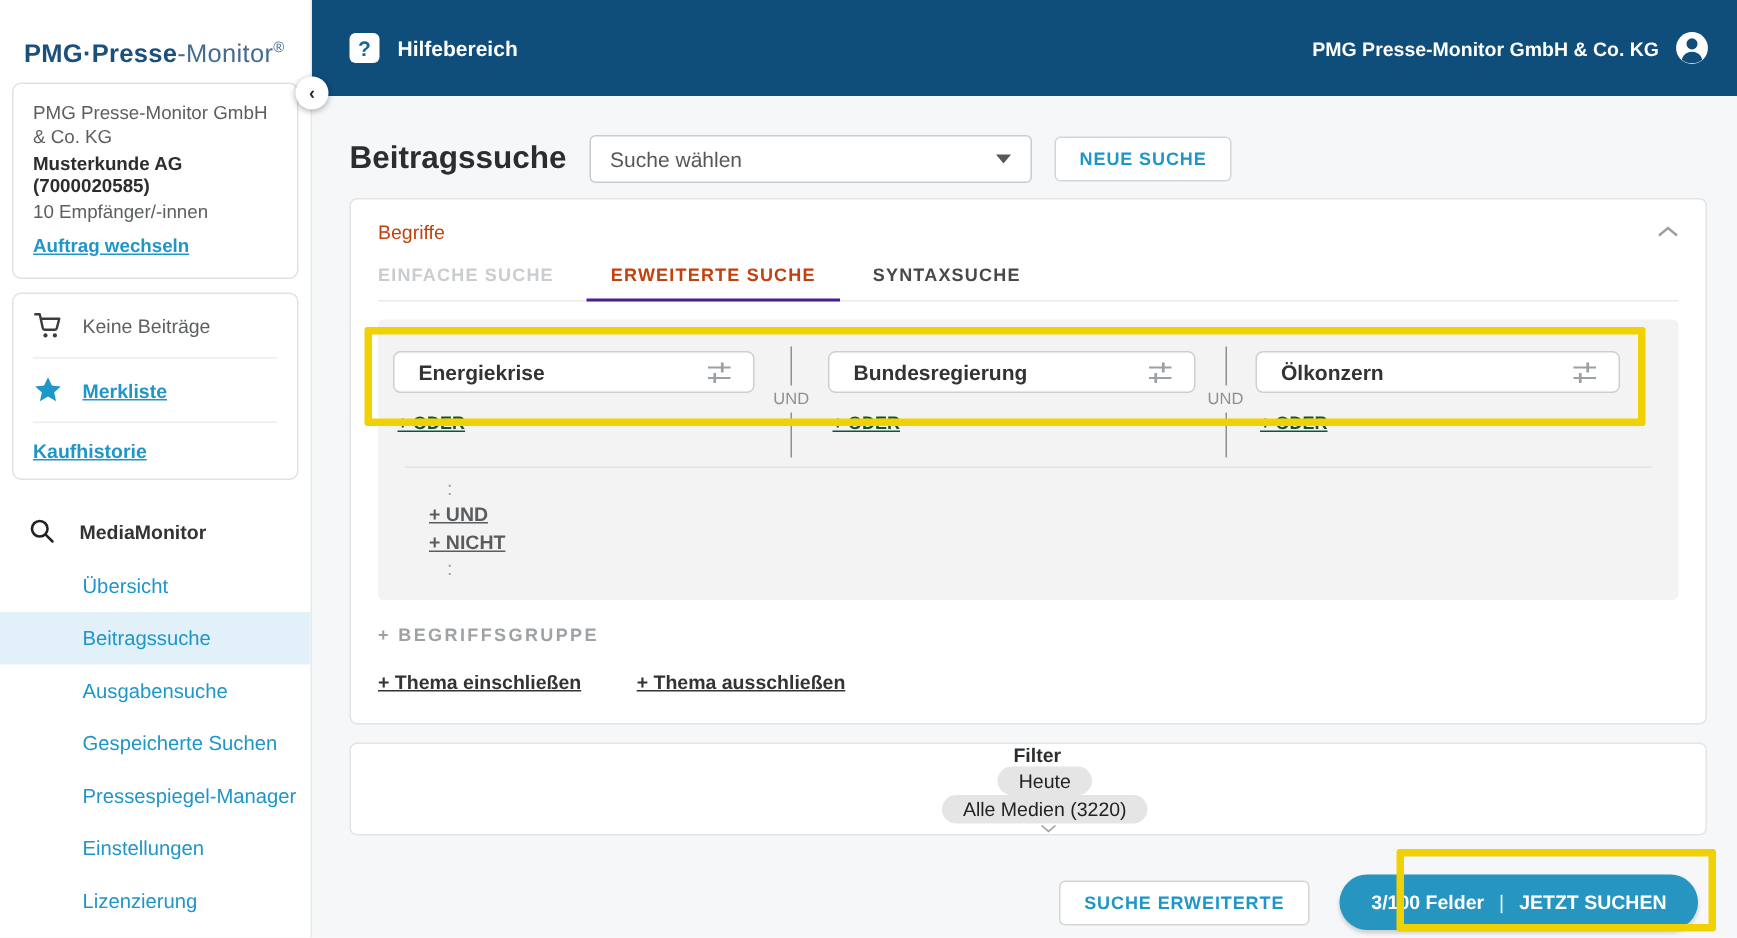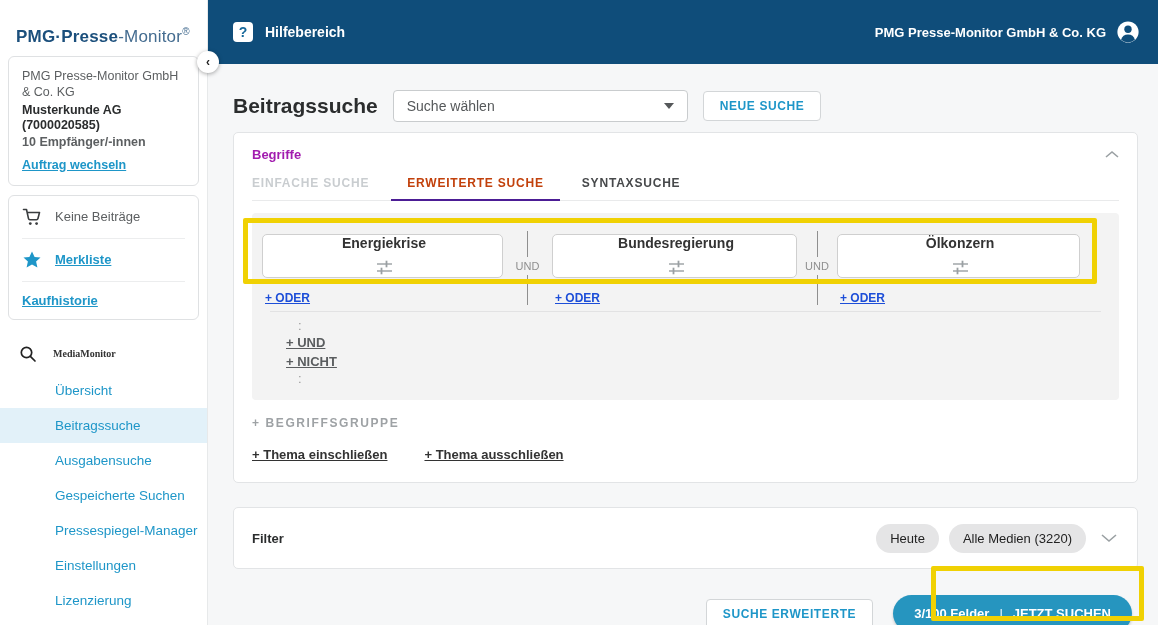--- a/index.html
+++ b/index.html
@@ -10,31 +10,31 @@
   
   .sidebar { position:absolute; left:0; top:0; width:208px; height:625px; background:#fff; border-right:1px solid #E7E9EA; z-index:2; }
   .logo { padding:26px 0 0 16px; font-size:17px; letter-spacing:.2px; white-space:nowrap; }
   .logo .lp { font-weight:700; color:#1B4F7C; }
   .logo .ls { font-weight:400; color:#446C90; }
   .logo .lr { font-weight:400; color:#446C90; font-size:10px; vertical-align:super; }
   .side-card { margin:9px 8px 0 8px; border:1px solid #DFE1E3; border-radius:6px; background:#fff; }
   .acct { padding:11px 13px 12px 13px; }
   .acct .company { font-size:12.5px; color:#5c5f61; line-height:16px; }
   .acct .customer { font-size:12.5px; color:#2b2d2e; font-weight:700; margin-top:3px; line-height:15px; }
-  .acct .recipients { font-size:12.5px; color:#5c5f61; margin-top:2px;font-weight:bold; }
+  .acct .recipients { font-size:12.5px; color:#5c5f61; margin-top:2px; }
   .acct .switch { display:inline-block; margin-top:9px; font-size:12.5px; font-weight:700; color:#1E96C8; text-decoration:underline; cursor:pointer; }
   .quick { padding:0 13px; }
   .quick-row { display:flex; align-items:center; gap:13px; padding:11px 0; }
   .quick-row + .qdiv { border-top:1px solid #ECEDEE; }
   .qdiv { border-top:1px solid #ECEDEE; }
   .quick .plain { font-size:13px; color:#5c5f61; }
   .quick .qlink { font-size:13px; font-weight:700; color:#1E96C8; text-decoration:underline; cursor:pointer; }
   .menu { margin-top:15px; }
   .menu-head { display:flex; align-items:center; gap:16px; padding:10px 0 10px 19px; }
-  .menu-head .mh-label { font-size:10px; font-weight:700; color:#333;font-family:Liberation Serif, serif; }
+  .menu-head .mh-label { font-size:13px; font-weight:700; color:#333; }
   .menu-item { display:block; padding:10px 0 10px 55px; font-size:13.5px; font-weight:400; color:#1E96C8; cursor:pointer; }
   .menu-item.active { background:#E2F1F9; }
 
   
   .topbar { position:absolute; left:208px; top:0; right:0; height:64px; background:#0F4D7A; display:flex; align-items:center; justify-content:space-between; padding:0 18px 0 25px; z-index:1; }
   .tb-left { display:flex; align-items:center; gap:12px; }
   .help-ico { width:20px; height:20px; background:#fff; border-radius:4px; color:#15679A; font-weight:700; font-size:14px; display:flex; align-items:center; justify-content:center; cursor:pointer; }
   .tb-label { color:#fff; font-size:14px; font-weight:700; }
   .tb-right { display:flex; align-items:center; gap:10px; }
   .tb-company { color:#fff; font-size:13px; font-weight:700; }
@@ -47,52 +47,52 @@
   .title-row { display:flex; align-items:center; gap:15px; height:32px; }
   .page-title { font-size:21px; font-weight:700; color:#2b2d2e; margin-right:0; }
   .select-box { width:295px; height:32px; background:#fff; border:1px solid #C9CCCE; border-radius:4px; display:flex; align-items:center; justify-content:space-between; padding:0 13px; cursor:pointer; }
   .select-box .sel-val { font-size:14px; color:#55585a; }
   .caret-down { width:0; height:0; border-left:5px solid transparent; border-right:5px solid transparent; border-top:6px solid #55585a; }
   .btn-outline { height:30px; padding:0 16px; background:#fff; border:1px solid #D3D6D8; border-radius:4px; color:#1E96C8; font-family:"Liberation Sans",sans-serif; font-size:12px; font-weight:700; letter-spacing:.6px; cursor:pointer; }
 
   .card { background:#fff; border:1px solid #E2E4E6; border-radius:5px; }
   .terms-card { margin-top:10px; padding:14px 18px 20px 18px; }
   .card-head { display:flex; align-items:center; justify-content:space-between; }
-  .card-title { font-size:13px; font-weight:700; color:#a21caf; }
+  .card-title { font-size:13px; font-weight:400; color:#c2410c; }
   .chev { stroke:#9aa0a3; fill:none; stroke-width:1.6; cursor:pointer; }
 
   .tabs { display:flex; gap:38px; margin-top:14px; border-bottom:1px solid #E9EAEB; }
   .tab { font-size:12px; font-weight:700; letter-spacing:.8px; padding:0 16px 9px 16px; margin:0 -16px; cursor:pointer; }
   .tab.disabled { color:#C9CDD0; }
   .tab.active { color:#c2410c; border-bottom:2px solid #4c1d95; margin-bottom:-1px; }
   .tab.default { color:#47494b; }
 
   .builder { margin-top:12px; background:#F3F3F3; border-radius:4px; padding:21px 10px 12px 10px; }
   .terms-row { display:flex; align-items:flex-start; }
   .term-col { display:flex; flex-direction:column; }
   .tc1 { width:241px; } .tc2 { width:245px; } .tc3 { width:243px; }
-  .field { height:44px; background:#fff; border:1px solid #CFCFCF; border-radius:5px; display:flex; align-items:center; justify-content:space-between; padding:0 13px 0 16px;flex-direction:column; }
+  .field { height:28px; background:#fff; border:1px solid #CFCFCF; border-radius:5px; display:flex; align-items:center; justify-content:space-between; padding:0 13px 0 16px; }
   .field .fval { font-size:14px; font-weight:600; color:#333; }
   .tune { cursor:pointer; }
-  .oder { margin-top:13px; margin-left:3px; font-size:12px; font-weight:700; color:#1d4ed8; text-decoration:underline; cursor:pointer; align-self:flex-start; }
+  .oder { margin-top:13px; margin-left:3px; font-size:12px; font-weight:700; color:#14532d; text-decoration:underline; cursor:pointer; align-self:flex-start; }
   .conn { display:flex; flex-direction:column; align-items:center; }
   .c1 { width:49px; } .c2 { width:40px; }
   .conn .vline { width:1px; background:#8f8f8f; }
   .conn .vt { height:26px; margin-top:-3px; }
   .conn .vb { height:30px; }
   .conn .clabel { font-size:11px; color:#8f8f8f; padding:3px 0; }
   .builder-div { border-top:1px solid #E2E2E3; margin:6px 8px 0 8px; }
   .logic { padding:6px 0 2px 24px; }
   .dots { font-size:13px; color:#9b9b9b; padding-left:12px; line-height:15px; }
   .logic-link { display:inline-block; font-size:13px; font-weight:600; color:#5a5d5f; text-decoration:underline; cursor:pointer; margin:2px 0; }
   .begriffsgruppe { margin-top:16px; font-size:12px; font-weight:700; letter-spacing:1.6px; color:#9EA2A5; cursor:pointer; }
   .theme-links { margin-top:17px; display:flex; gap:37px; }
   .theme-link { font-size:13px; font-weight:600; color:#333; text-decoration:underline; cursor:pointer; }
 
-  .filter-card { margin-top:24px; height:62px; display:flex; align-items:center; padding:0 20px 0 18px; }
+  .filter-card { margin-top:12px; height:62px; display:flex; align-items:center; padding:0 6px 0 18px;flex-direction:column; }
   .filter-title { font-size:13px; font-weight:700; color:#2b2d2e; }
   .filter-spacer { flex:1; }
   .chip { background:#E5E5E6; border-radius:15px; height:29px; display:flex; align-items:center; padding:0 14px; font-size:13px; color:#222; margin-left:10px; cursor:pointer; }
   .filter-chevron { margin-left:15px; cursor:pointer; }
 
   .actions { margin-top:26px; display:flex; align-items:center; justify-content:flex-end; gap:20px; }
   .submit-pill { height:37px; border:none; border-radius:19px; background:#2695BF; color:#fff; display:flex; align-items:center; padding:0 21px; margin-right:6px; font-family:"Liberation Sans",sans-serif; font-size:13px; font-weight:700; cursor:pointer; box-shadow:0 2px 3px rgba(0,0,0,.18); }
   .submit-pill .pipe { margin:0 10px; font-weight:400; opacity:.95; }
 
   

